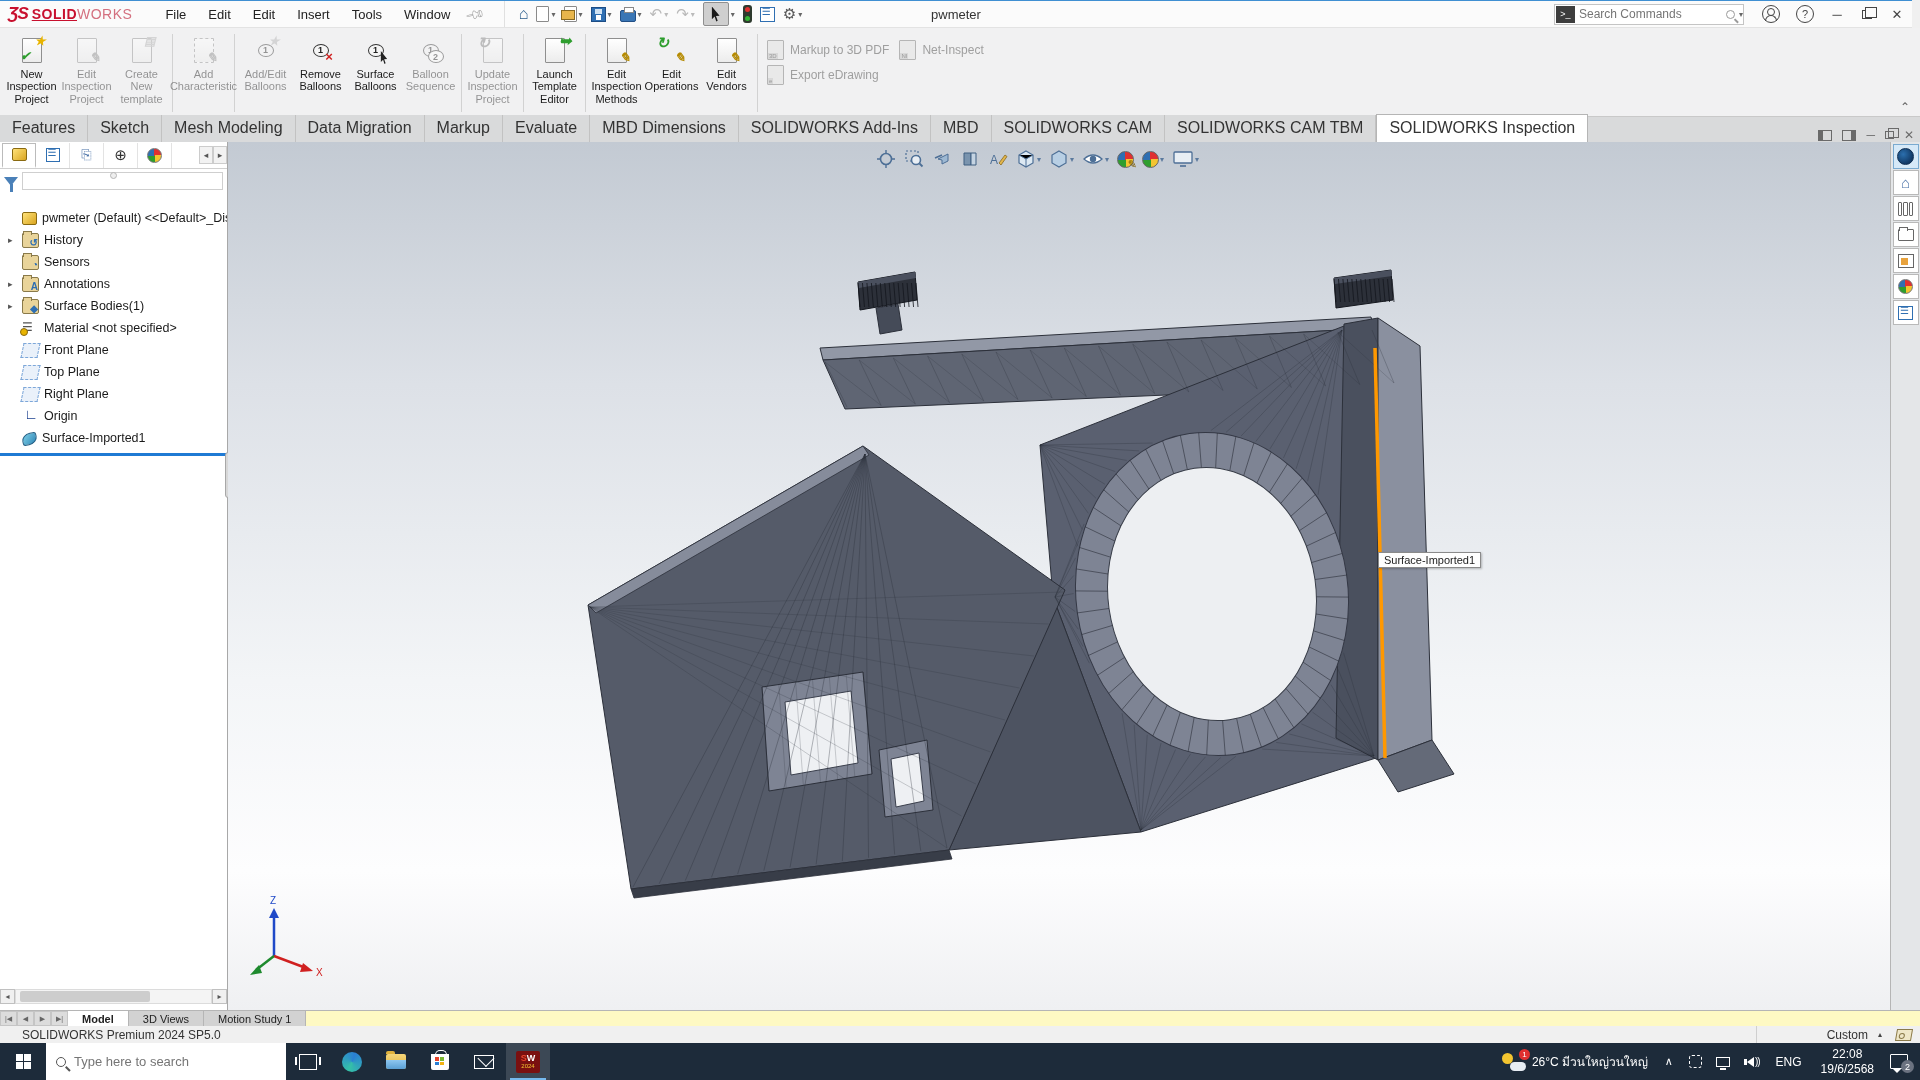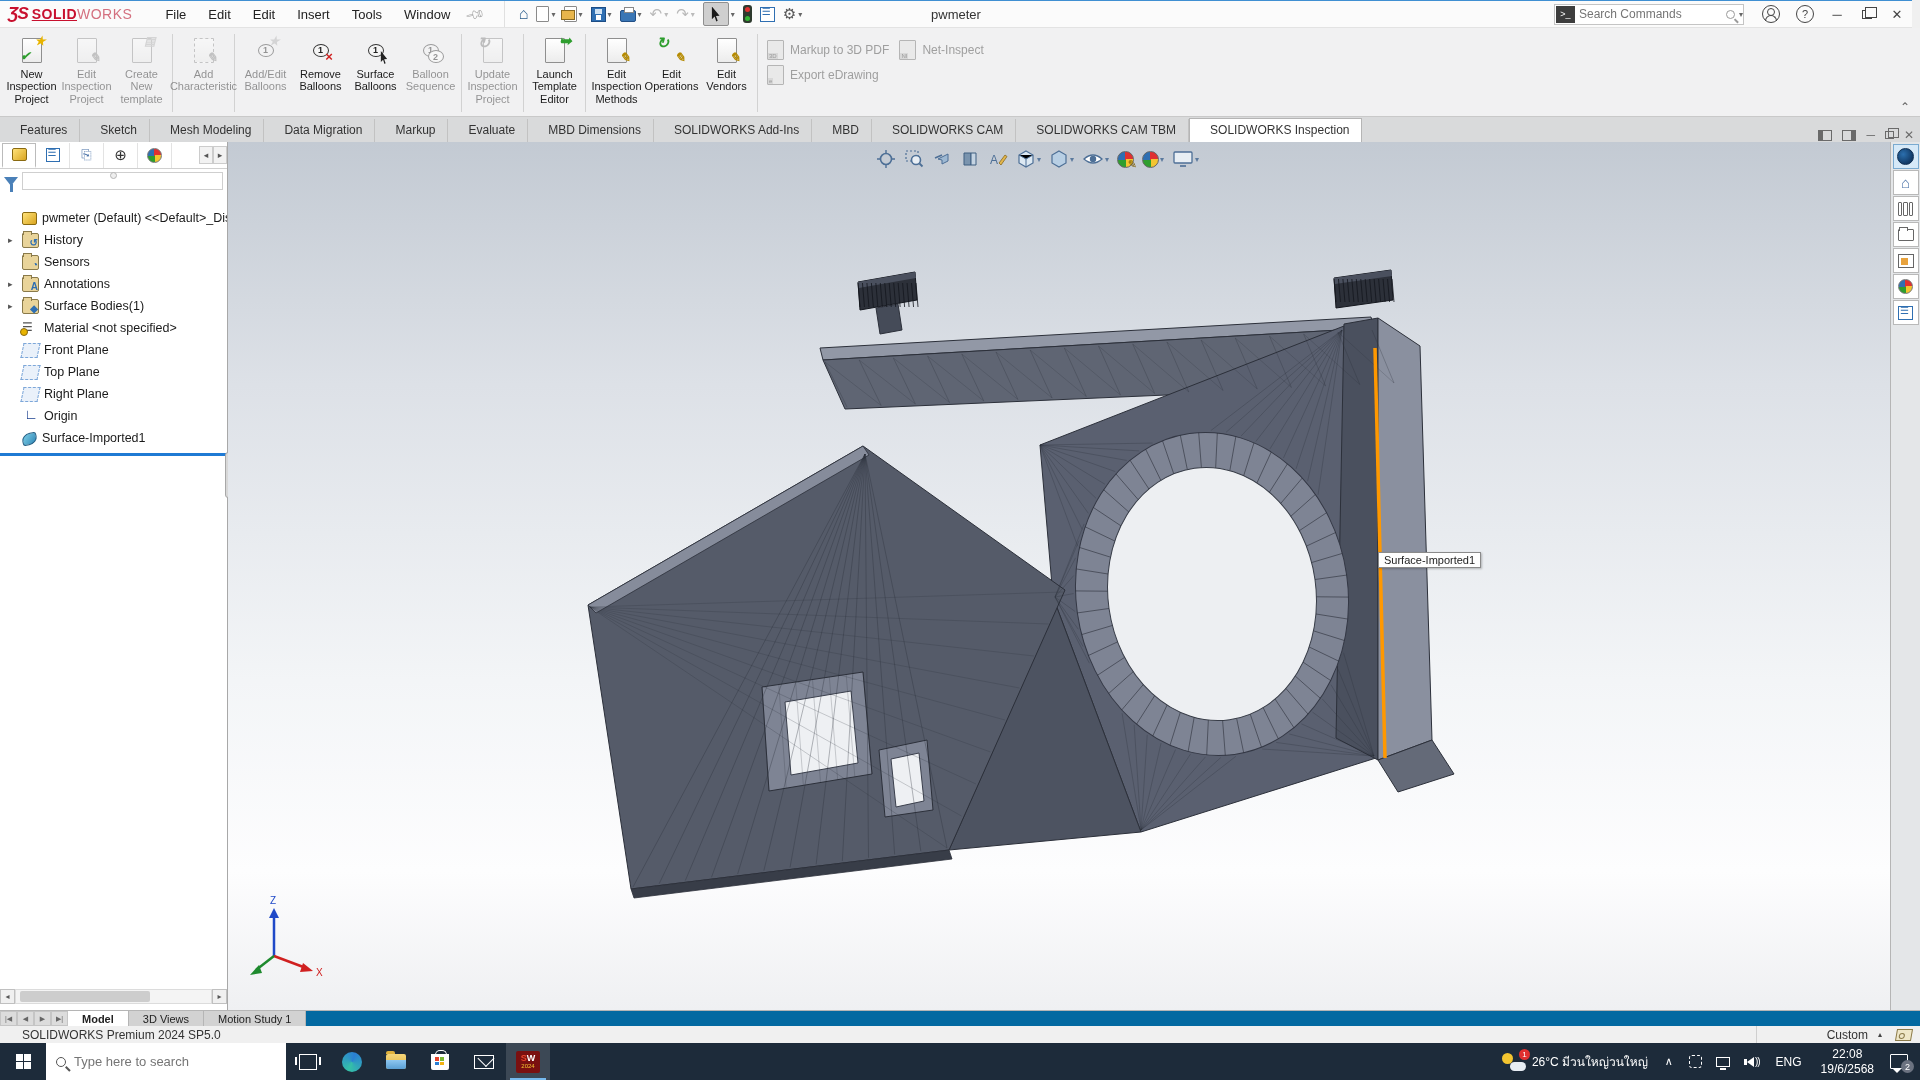--- a/index.html
+++ b/index.html
@@ -71,21 +71,21 @@
   .mini-cursor { position:absolute; right:2px; bottom:1px; width:9px; height:13px; background:#222; clip-path:polygon(15% 0,85% 62%,52% 63%,68% 95%,55% 100%,40% 67%,15% 85%); }
   .exports { display:flex; margin-left:6px; padding-top:5px; }
   .expcol { display:flex; flex-direction:column; margin-right:10px; }
   .exp-row { display:flex; align-items:center; height:25px; color:#9f9f9f; font-size:12px; white-space:nowrap; }
   .exp-ic { width:17px; height:20px; background:#e9e9e9; border:1px solid #b5b5b5; margin-right:6px; position:relative; border-radius:1px; }
   .exp-ic::after { content:attr(data-tag); position:absolute; bottom:0; left:0; font-size:6px; color:#9a9a9a; background:#d8d8d8; padding:0 1px; }
   .rib-collapse { position:absolute; right:10px; bottom:2px; color:#666; font-size:12px; }
 
   
   .tabbar { position:absolute; top:117px; left:0; right:0; height:25px; background:#d9dadb; display:flex; align-items:flex-end; }
-  .ctab { font-size:12px; color:#333; padding:4px 12px 5px 20px; border-right:1px solid #c2c2c2; background:#d9dadb; white-space:nowrap;margin-top:31px; }
+  .ctab { font-size:16px; color:#333; padding:4px 12px 5px 12px; border-right:1px solid #c2c2c2; background:#d9dadb; white-space:nowrap;margin-top:31px; }
   .ctab.active { background:#fff; font-weight:normal; border:1px solid #b5b5b5; border-bottom:none; }
   .tab-spacer { flex:1; }
   .winctl { display:flex; align-items:center; margin-right:6px; gap:10px; }
   .wc { color:#6a6a6a; font-size:12px; }
   .pane-ic { width:14px; height:11px; border:1px solid #6a6a6a; position:relative; display:inline-block; }
   .pane-ic.l::before { content:""; position:absolute; left:0; top:0; bottom:0; width:4px; background:#6a6a6a; }
   .pane-ic.r::before { content:""; position:absolute; right:0; top:0; bottom:0; width:4px; background:#6a6a6a; }
   .restore-sm { width:9px; height:8px; border:1px solid #6a6a6a; position:relative; display:inline-block; }
   .restore-sm::before { content:""; position:absolute; width:9px; height:8px; border:1px solid #6a6a6a; left:2px; top:-4px; }
 
@@ -151,21 +151,21 @@
   .books { width:15px; height:14px; display:flex; gap:1px; }
   .books i { flex:1; background:#fff; border:1px solid #666; border-radius:1px; }
   .rfolder { width:16px; height:12px; background:#fff; border:1px solid #666; position:relative; border-radius:1px; }
   .rfolder::before { content:""; position:absolute; top:-3px; left:0; width:7px; height:3px; background:#fff; border:1px solid #666; border-bottom:none; }
   .vpal { width:16px; height:14px; border:1px solid #666; background:#fff; position:relative; }
   .vpal::after { content:""; position:absolute; left:2px; top:3px; width:7px; height:7px; background:#e8a23c; }
   .rlist { width:15px; height:14px; border:1px solid #2f6fb2; position:relative; background:#fff; }
   .rlist::before { content:"☰"; position:absolute; top:-2px; left:1px; font-size:10px; color:#2f6fb2; }
 
   
-  .doctabs { position:absolute; top:1010px; left:0; right:0; height:16px; background:#0369a1; border-top:1px solid #b5b5b5; display:flex; align-items:stretch; font-size:11px; }
+  .doctabs { position:absolute; top:1010px; left:0; right:0; height:16px; background:#fef9c3; border-top:1px solid #b5b5b5; display:flex; align-items:stretch; font-size:11px; }
   .navbtn { width:17px; display:flex; align-items:center; justify-content:center; font-size:7px; color:#666; border:1px solid #c5c5c5; background:#dcdcdc; }
   .dtab { padding:1px 14px; display:flex; align-items:center; background:#d2d2d2; border-right:1px solid #b5b5b5; color:#222; }
   .dtab.active { background:#fff; font-weight:bold; }
   .statusrow { position:absolute; top:1026px; left:0; right:0; height:17px; background:#f0f0f0; display:flex; align-items:center; font-size:12px; color:#333;padding-left:16px; }
   .statusrow .ver { margin-left:6px; }
   .status-right { margin-left:auto; display:flex; align-items:center; height:100%; }
   .status-sep { width:1px; height:100%; background:#cfcfcf; margin-right:70px; }
   .unit-caret { font-size:8px; color:#444; margin:0 14px 0 10px; }
   .tag-ic { width:16px; height:12px; background:#efe7c8; border:1px solid #8a7a4a; transform:skewX(-10deg); margin-right:8px; position:relative; }
   .tag-ic::after { content:""; position:absolute; left:2px; top:3px; width:4px; height:4px; border-radius:50%; border:1px solid #8a7a4a; }

